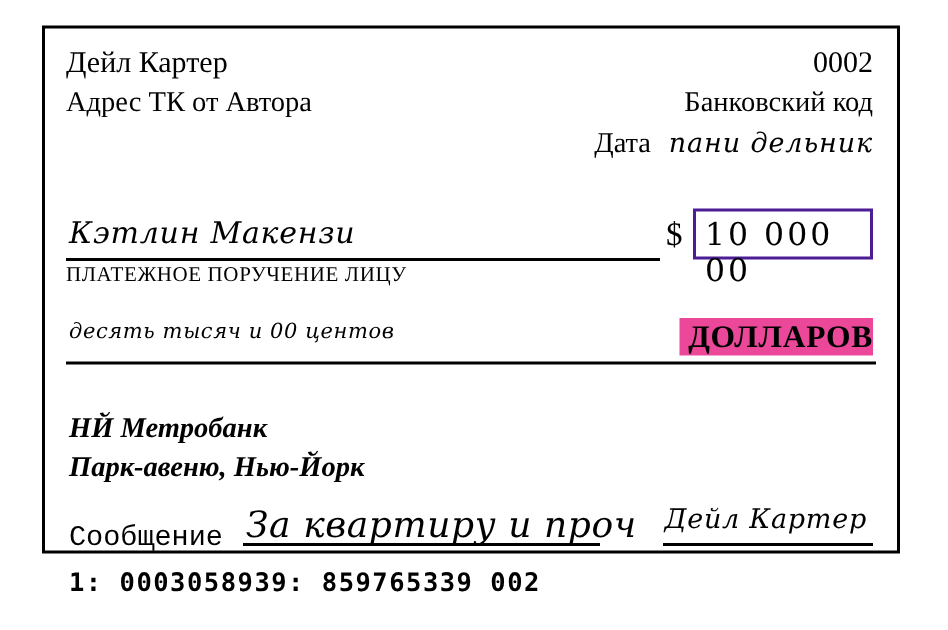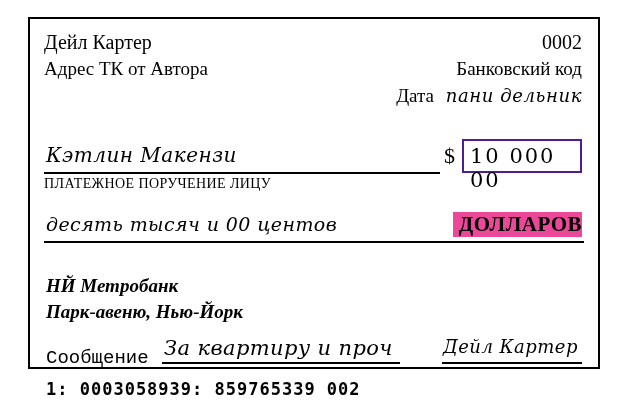--- a/index.html
+++ b/index.html
@@ -148,21 +148,21 @@
     position: absolute;
     left: 0;
     top: 182px;
     right: 0;
     height: 40px;
   }
   .amount-words {
     position: absolute;
     left: 2px;
     top: 0;
-    font-size: 19px;
+    font-size: 14px;
     font-style: italic;
     font-family: "DejaVu Serif", serif;
     letter-spacing: 0.4px;
     text-align: right;
   }
   .words-rule {
     position: absolute;
     left: 0;
     top: 28px;
     right: 0;
@@ -213,21 +213,21 @@
     left: 2px;
     top: 0;
     font-size: 19px;
     font-family: Liberation Mono, monospace;
     margin-top: 12px;
   }
   .memo-value {
     position: absolute;
     left: 120px;
     top: 1px;
-    font-size: 21px;
+    font-size: 24px;
     font-style: italic;
     font-family: "DejaVu Serif", serif;
     letter-spacing: 0.4px;
     text-align: center;
   }
   .memo-rule {
     position: absolute;
     left: 118px;
     top: 27px;
     width: 238px;

